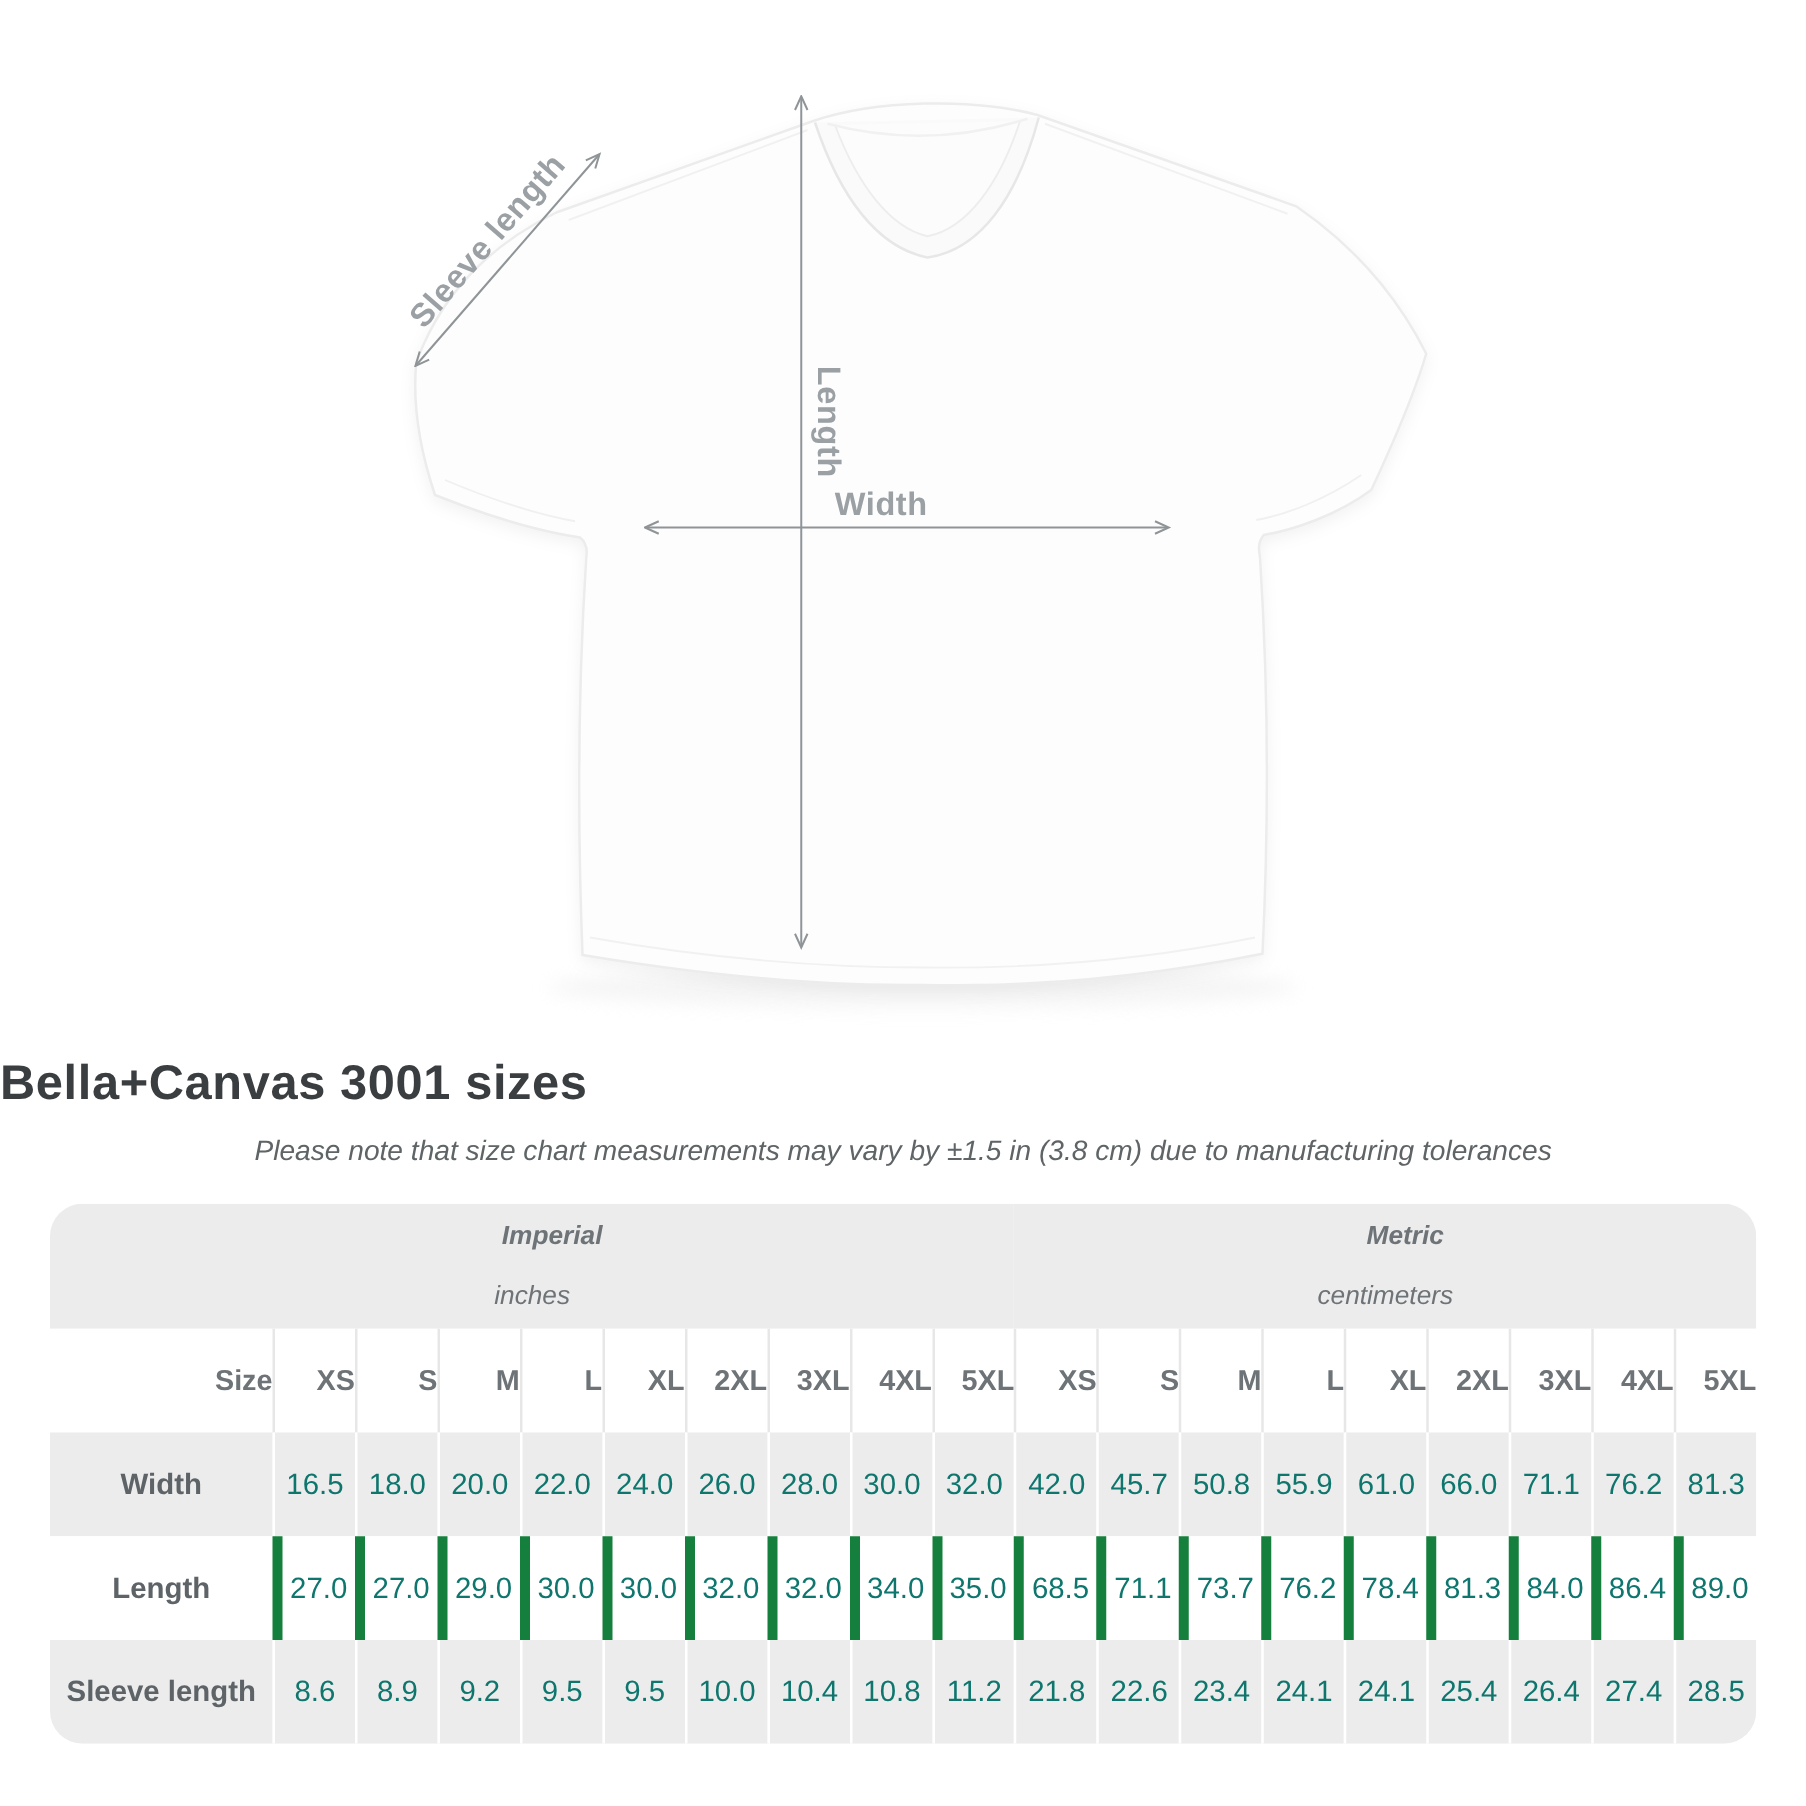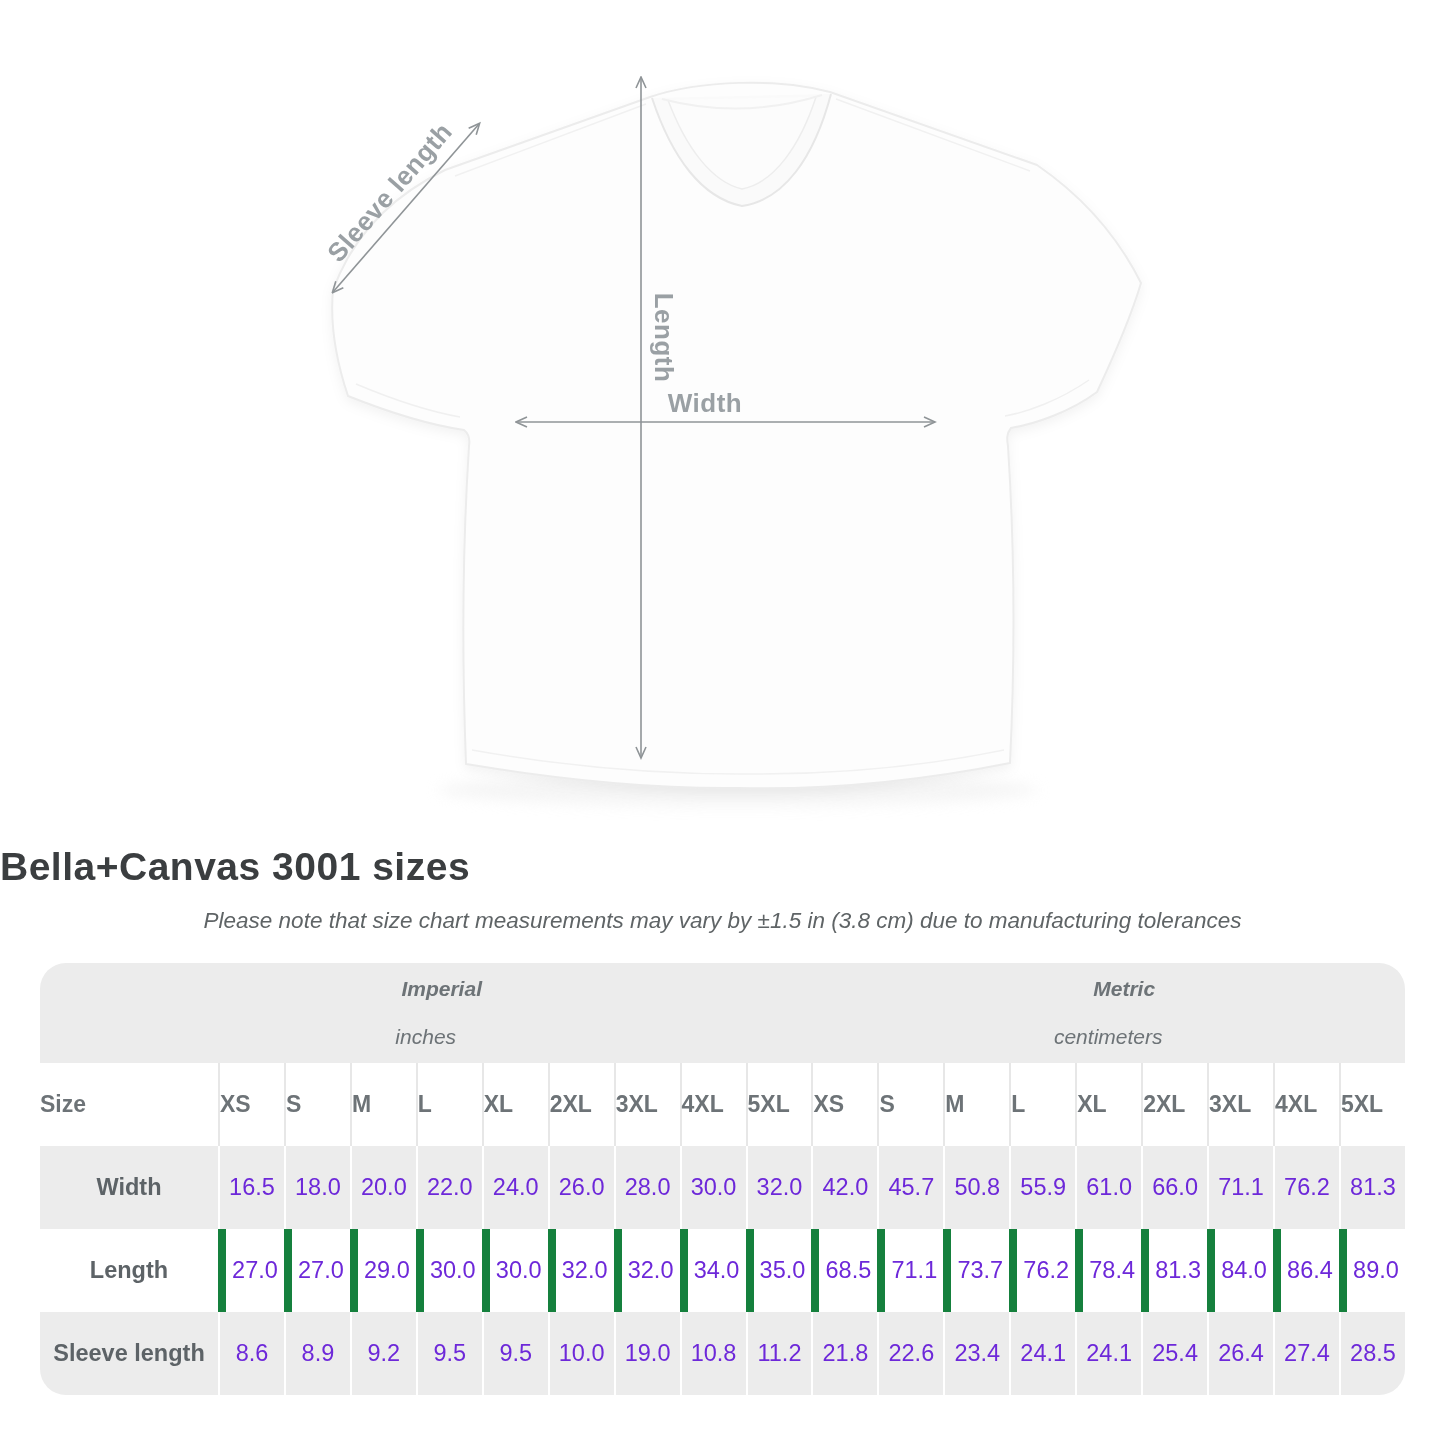--- a/index.html
+++ b/index.html
@@ -32,29 +32,29 @@
     border-radius:26px;overflow:hidden;
   }
   table{width:100%;border-collapse:separate;border-spacing:0;table-layout:fixed;}
   col.c-size{width:178px;}
   tr.band td{
     background:#ececec;height:100px;text-align:center;vertical-align:middle;padding:0;
   }
   .gname{font-size:21px;font-weight:bold;font-style:italic;color:#6d7377;line-height:1.1;padding-left:32px;}
   .gunit{font-size:21px;font-style:italic;color:#6d7377;margin-top:24px;}
   tr.cols th{
-    background:#ffffff;height:83px;text-align:left;vertical-align:middle;
+    background:#ffffff;height:83px;text-align:right;vertical-align:middle;
     font-size:23px;font-weight:bold;color:#6d7377;padding:0;
   }
   tr.cols th:not(:first-child){border-left:2px solid #e7e7e7;}
   tr.dr{height:83px;}
   tr.dr th,tr.dr td{
     text-align:center;vertical-align:middle;font-size:23.5px;padding:0;
   }
-  tr.dr td{color:#6d28d9;font-weight:normal;}
+  tr.dr td{color:#0f766e;font-weight:normal;}
   tr.dr th{font-weight:bold;color:#5d6367;}
   tr.dr.g th,tr.dr.g td{background:#ececec;}
   tr.dr.g th:not(:first-child),tr.dr.g td:not(:first-child){border-left:2px solid #ffffff;}
   tr.dr.w th,tr.dr.w td{background:#ffffff;}
   tr.dr.w th:not(:first-child),tr.dr.w td:not(:first-child){border-left:8px solid #15803d;}
 </style>
 </head>
 <body>
 
 <div class="diagram">
@@ -212,21 +212,21 @@
           <td>89.0</td>
         </tr>
         <tr class="dr g">
           <th>Sleeve length</th>
           <td>8.6</td>
           <td>8.9</td>
           <td>9.2</td>
           <td>9.5</td>
           <td>9.5</td>
           <td>10.0</td>
-          <td>19.0</td>
+          <td>10.4</td>
           <td>10.8</td>
           <td>11.2</td>
           <td>21.8</td>
           <td>22.6</td>
           <td>23.4</td>
           <td>24.1</td>
           <td>24.1</td>
           <td>25.4</td>
           <td>26.4</td>
           <td>27.4</td>

